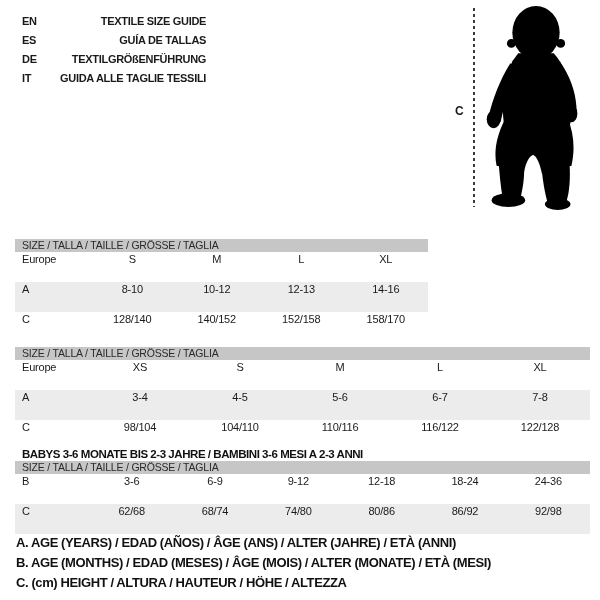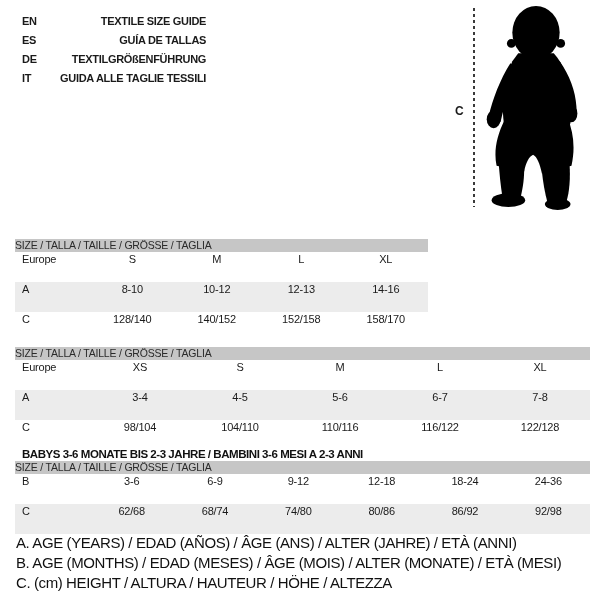--- a/index.html
+++ b/index.html
@@ -18,30 +18,30 @@
     position:absolute; left:473px; top:8px; width:2px; height:199px;
     background:repeating-linear-gradient(to bottom, #3a3a3a 0 3px, transparent 3px 6px);
   }
   .height-label { position:absolute; left:455px; top:104px; font-size:12px; font-weight:bold; }
   
   .sec-title { position:absolute; left:22px; font-size:11.5px; font-weight:bold; letter-spacing:-0.45px; white-space:nowrap; color:#111; }
   .sec-title sub { font-size:8px; }
   
   .size-table { position:absolute; left:15px; }
   .band {
-    background:#c6c6c6; height:13px; line-height:13px; 
+    background:#c6c6c6; height:13px; line-height:13px; padding-left:7px;
     font-size:10.5px; color:#2a2a2a; letter-spacing:-0.2px;
   }
   .trow { display:flex; height:30px; line-height:14px; font-size:11px; letter-spacing:-0.2px; }
   .trow.shade { background:#ececec; }
   .tlabel { flex:0 0 75px; padding-left:7px; text-align:left; }
   .tcell { flex:1; text-align:center; }
   
   .notes { position:absolute; left:16px; top:533px; }
-  .note-line { line-height:20px; font-size:15px; font-weight:normal; letter-spacing:-0.4px; white-space:nowrap; color:#111; }
+  .note-line { line-height:20px; font-size:13px; font-weight:bold; letter-spacing:-0.4px; white-space:nowrap; color:#111; }
 </style>
 </head>
 <body>
 
 <div class="page">
 
   <div class="lang-block">
     <div class="lang-row">
       <span class="lang-code">EN</span>
       <span class="lang-text">TEXTILE SIZE GUIDE</span>

